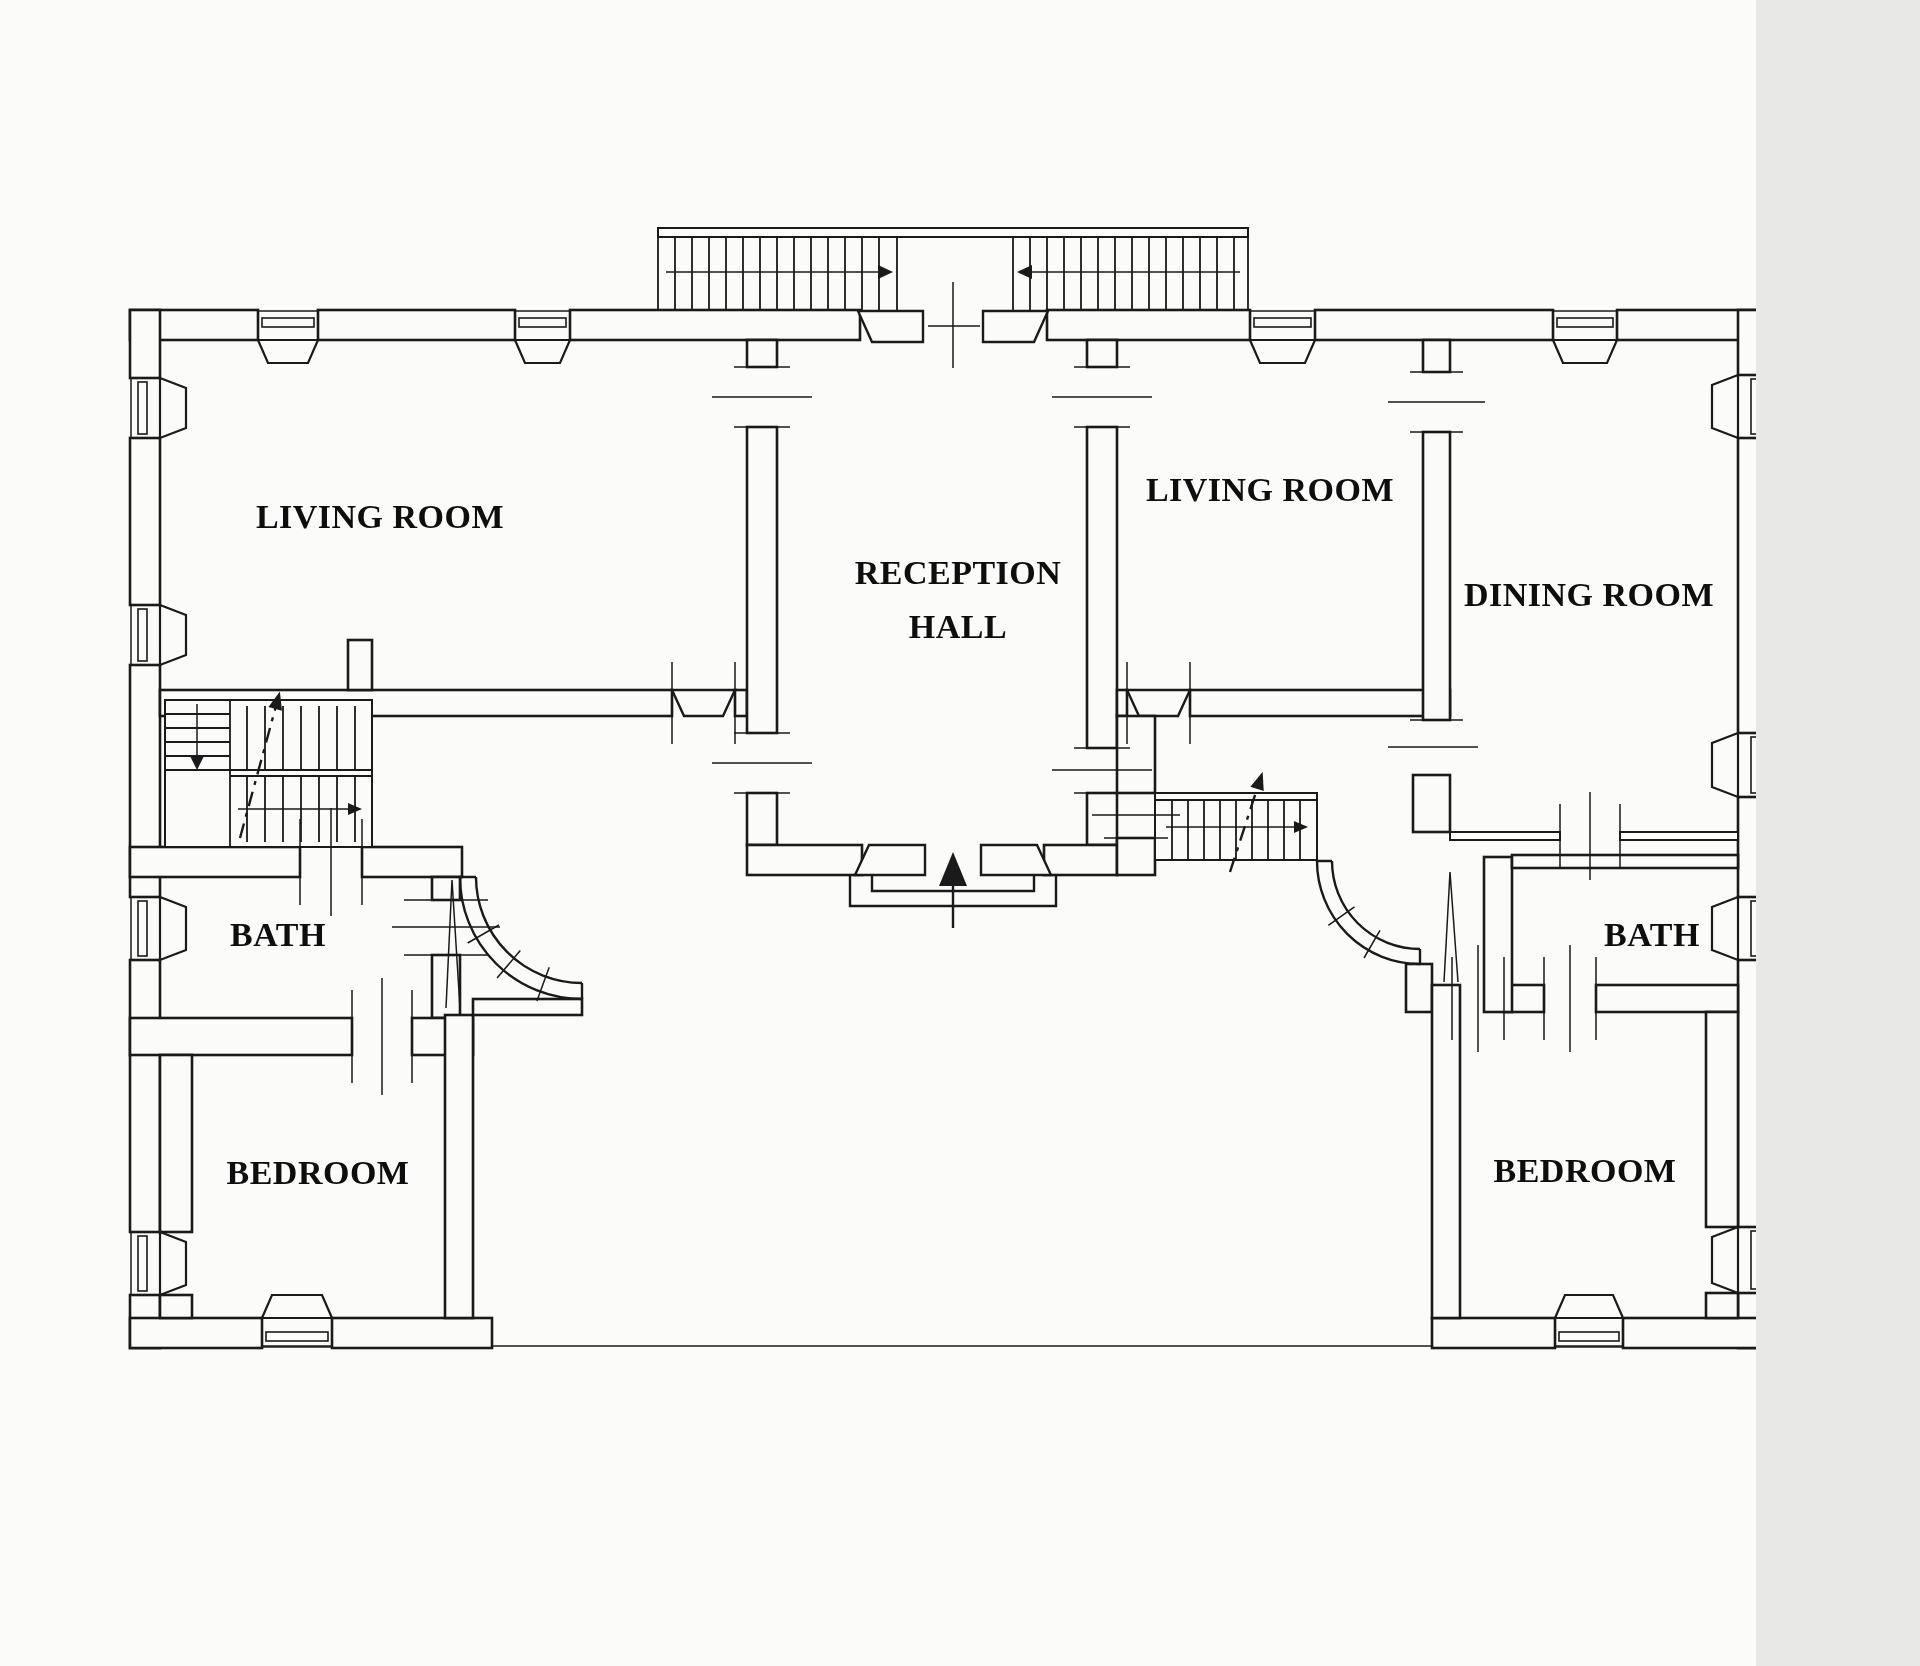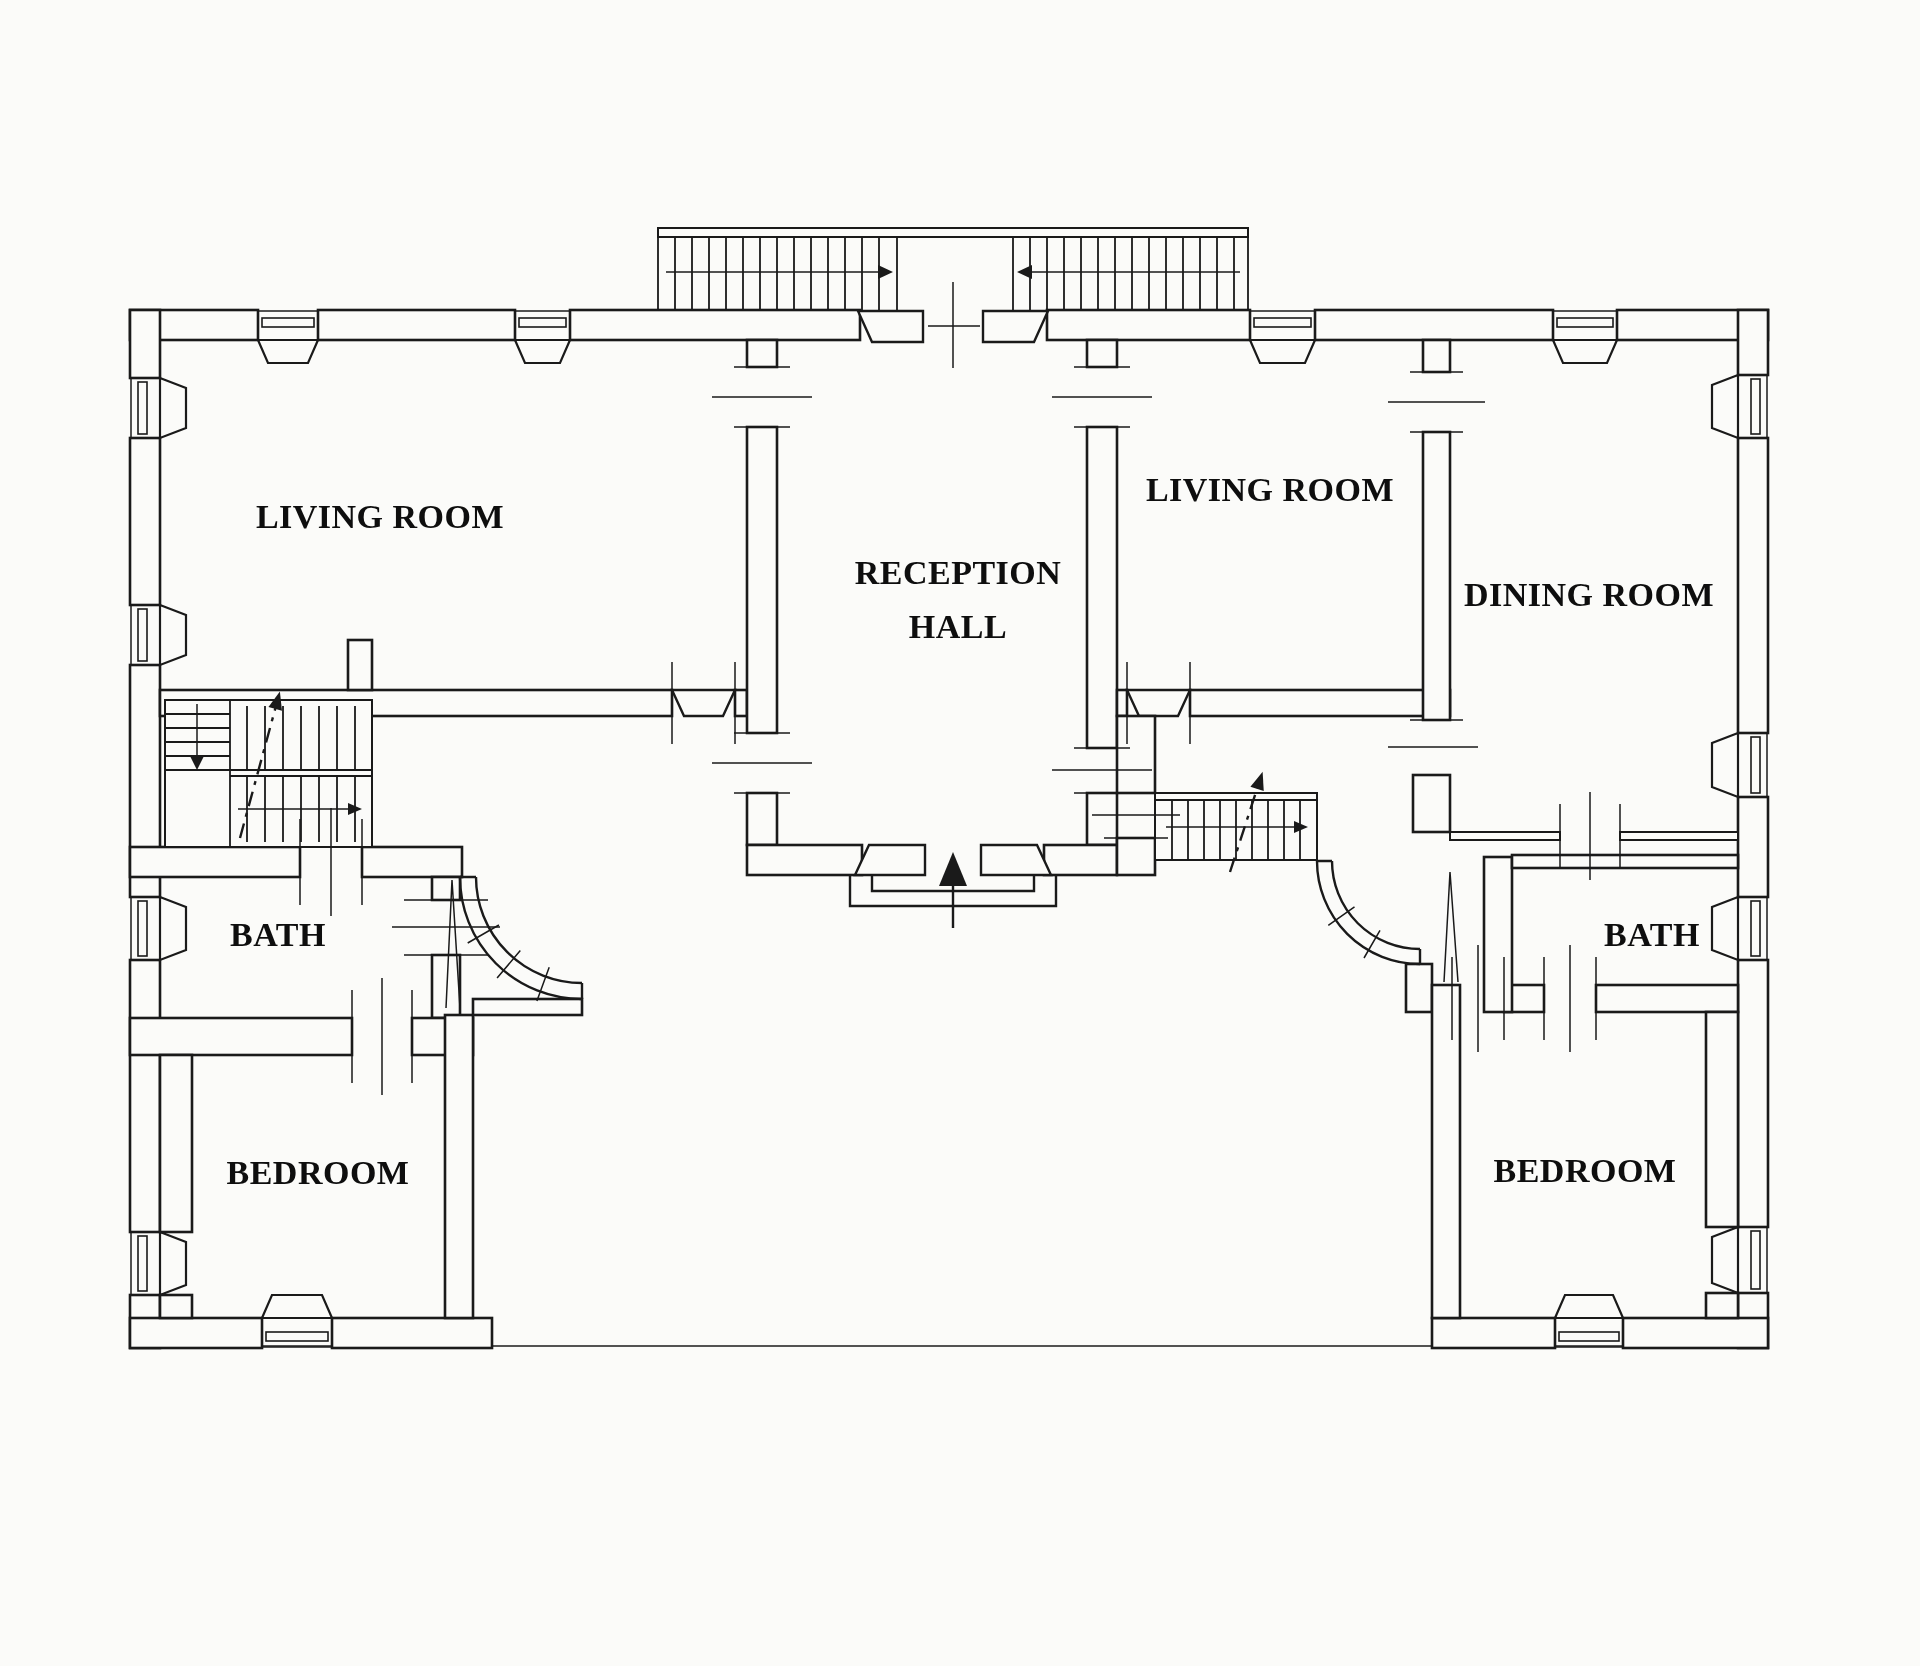--- a/index.html
+++ b/index.html
@@ -1,16 +1,16 @@
 <!DOCTYPE html>
 <html><head>
 <meta charset="utf-8">
 <style>
   html,body{margin:0;padding:0;background:#e8e8e6;}
-  .page{position:relative;width:1920px;height:1666px;background:#fbfbf9;overflow:hidden;
+  .page{position:relative;width:1756px;height:1666px;background:#fbfbf9;overflow:hidden;
         font-family:"Liberation Serif",serif;}
   svg{position:absolute;left:0;top:0;}
   .w    {fill:#fbfbf9;stroke:#1a1a1a;stroke-width:2.6;}
   .wt   {fill:#fbfbf9;stroke:#1a1a1a;stroke-width:2.0;}
   .ln   {stroke:#1a1a1a;stroke-width:2.4;fill:none;}
   .thin {stroke:#1a1a1a;stroke-width:1.5;fill:none;}
   .tread{stroke:#1a1a1a;stroke-width:1.8;fill:none;}
   .glass{fill:#fbfbf9;stroke:#1a1a1a;stroke-width:1.6;}
   .bump {fill:#fbfbf9;stroke:#1a1a1a;stroke-width:2.2;}
   .jamb {fill:#fbfbf9;stroke:#1a1a1a;stroke-width:2.4;}

